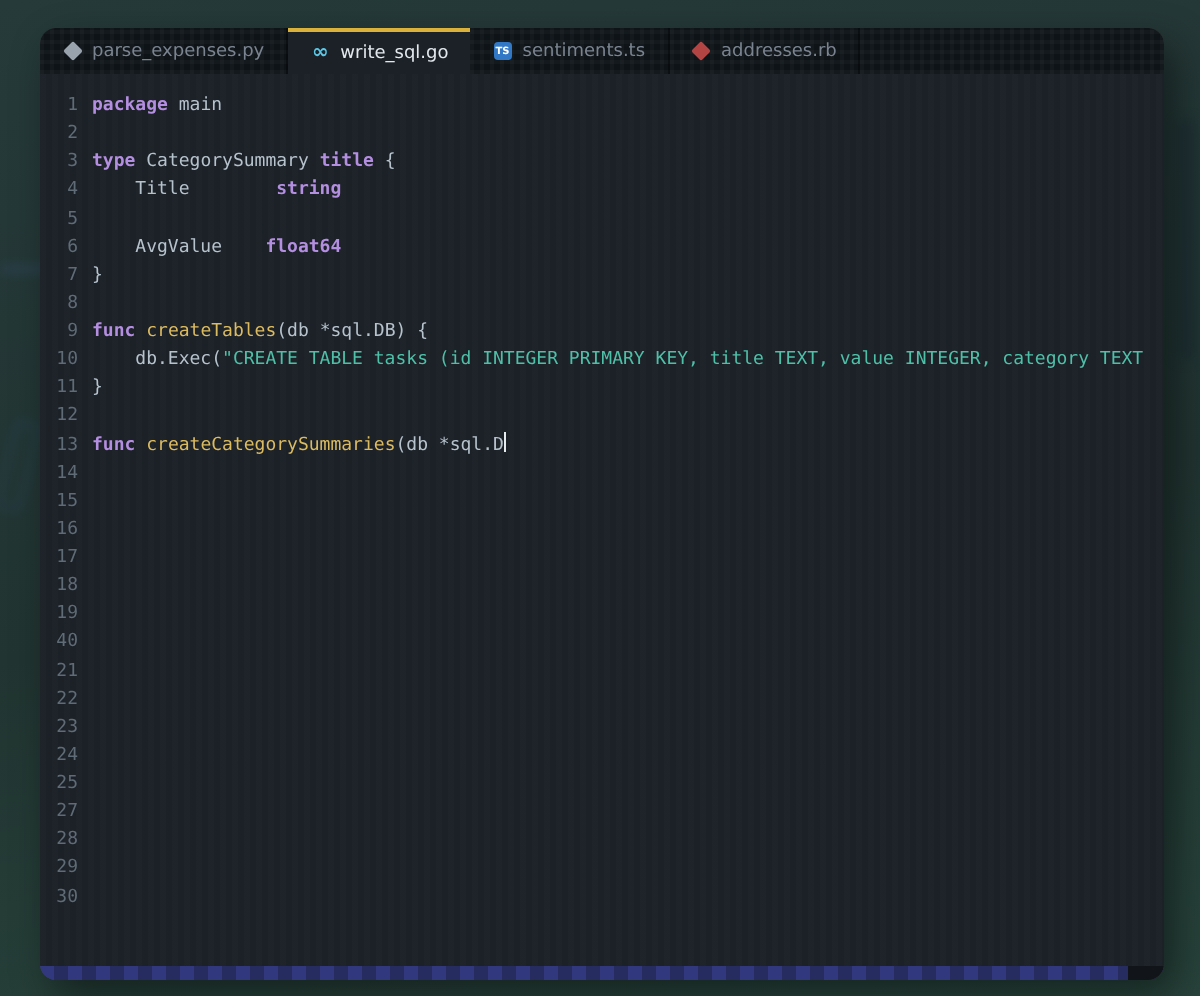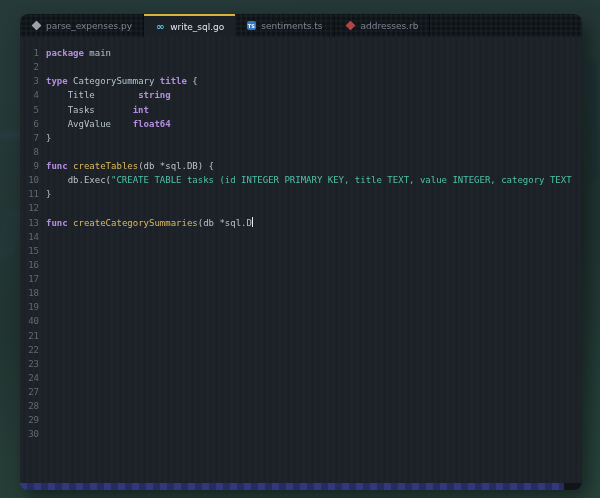--- a/index.html
+++ b/index.html
@@ -105,40 +105,41 @@
           <span class="diamond rb-d"></span>
         </span>
         <span>addresses.rb</span>
       </div>
     </div>
   <div class="editor">
       <div class="line"><span class="lnum">1</span><span class="code"><span class="seg-k">package</span><span class="seg-p"> main</span></span></div>
       <div class="line"><span class="lnum">2</span><span class="code"></span></div>
       <div class="line"><span class="lnum">3</span><span class="code"><span class="seg-k">type</span><span class="seg-p"> CategorySummary </span><span class="seg-k">title</span><span class="seg-p"> {</span></span></div>
       <div class="line"><span class="lnum">4</span><span class="code"><span class="seg-p">    Title        </span><span class="seg-k">string</span></span></div>
-      <div class="line"><span class="lnum">5</span><span class="code"><span class="seg-p">    Tasks       </span><span class="seg-k">int</span></span></div>
+      <div class="line"><span class="lnum">5</span></div>
       <div class="line"><span class="lnum">6</span><span class="code"><span class="seg-p">    AvgValue    </span><span class="seg-k">float64</span></span></div>
       <div class="line"><span class="lnum">7</span><span class="code"><span class="seg-p">}</span></span></div>
       <div class="line"><span class="lnum">8</span><span class="code"></span></div>
       <div class="line"><span class="lnum">9</span><span class="code"><span class="seg-k">func</span><span class="seg-p"> </span><span class="seg-f">createTables</span><span class="seg-p">(db *sql.DB) {</span></span></div>
       <div class="line"><span class="lnum">10</span><span class="code"><span class="seg-p">    db.Exec(</span><span class="seg-s">"CREATE TABLE tasks (id INTEGER PRIMARY KEY, title TEXT, value INTEGER, category TEXT</span></span></div>
       <div class="line"><span class="lnum">11</span><span class="code"><span class="seg-p">}</span></span></div>
       <div class="line"><span class="lnum">12</span><span class="code"></span></div>
       <div class="line"><span class="lnum">13</span><span class="code"><span class="seg-k">func</span><span class="seg-p"> </span><span class="seg-f">createCategorySummaries</span><span class="seg-p">(db *sql.D</span><span class="caret"></span></span></div>
       <div class="line"><span class="lnum">14</span><span class="code"></span></div>
       <div class="line"><span class="lnum">15</span><span class="code"></span></div>
       <div class="line"><span class="lnum">16</span><span class="code"></span></div>
       <div class="line"><span class="lnum">17</span><span class="code"></span></div>
       <div class="line"><span class="lnum">18</span><span class="code"></span></div>
       <div class="line"><span class="lnum">19</span><span class="code"></span></div>
       <div class="line"><span class="lnum">40</span><span class="code"></span></div>
       <div class="line"><span class="lnum">21</span><span class="code"></span></div>
       <div class="line"><span class="lnum">22</span><span class="code"></span></div>
       <div class="line"><span class="lnum">23</span><span class="code"></span></div>
       <div class="line"><span class="lnum">24</span><span class="code"></span></div>
+      <div class="line"><span class="lnum">25</span><span class="code"></span></div>
       <div class="line"><span class="lnum">27</span><span class="code"></span></div>
       <div class="line"><span class="lnum">28</span><span class="code"></span></div>
       <div class="line"><span class="lnum">29</span><span class="code"></span></div>
       <div class="line"><span class="lnum">30</span><span class="code"></span></div>
     </div>
   <div class="bottombar">
     <div class="corner"></div>
   </div>
 </div>
 

